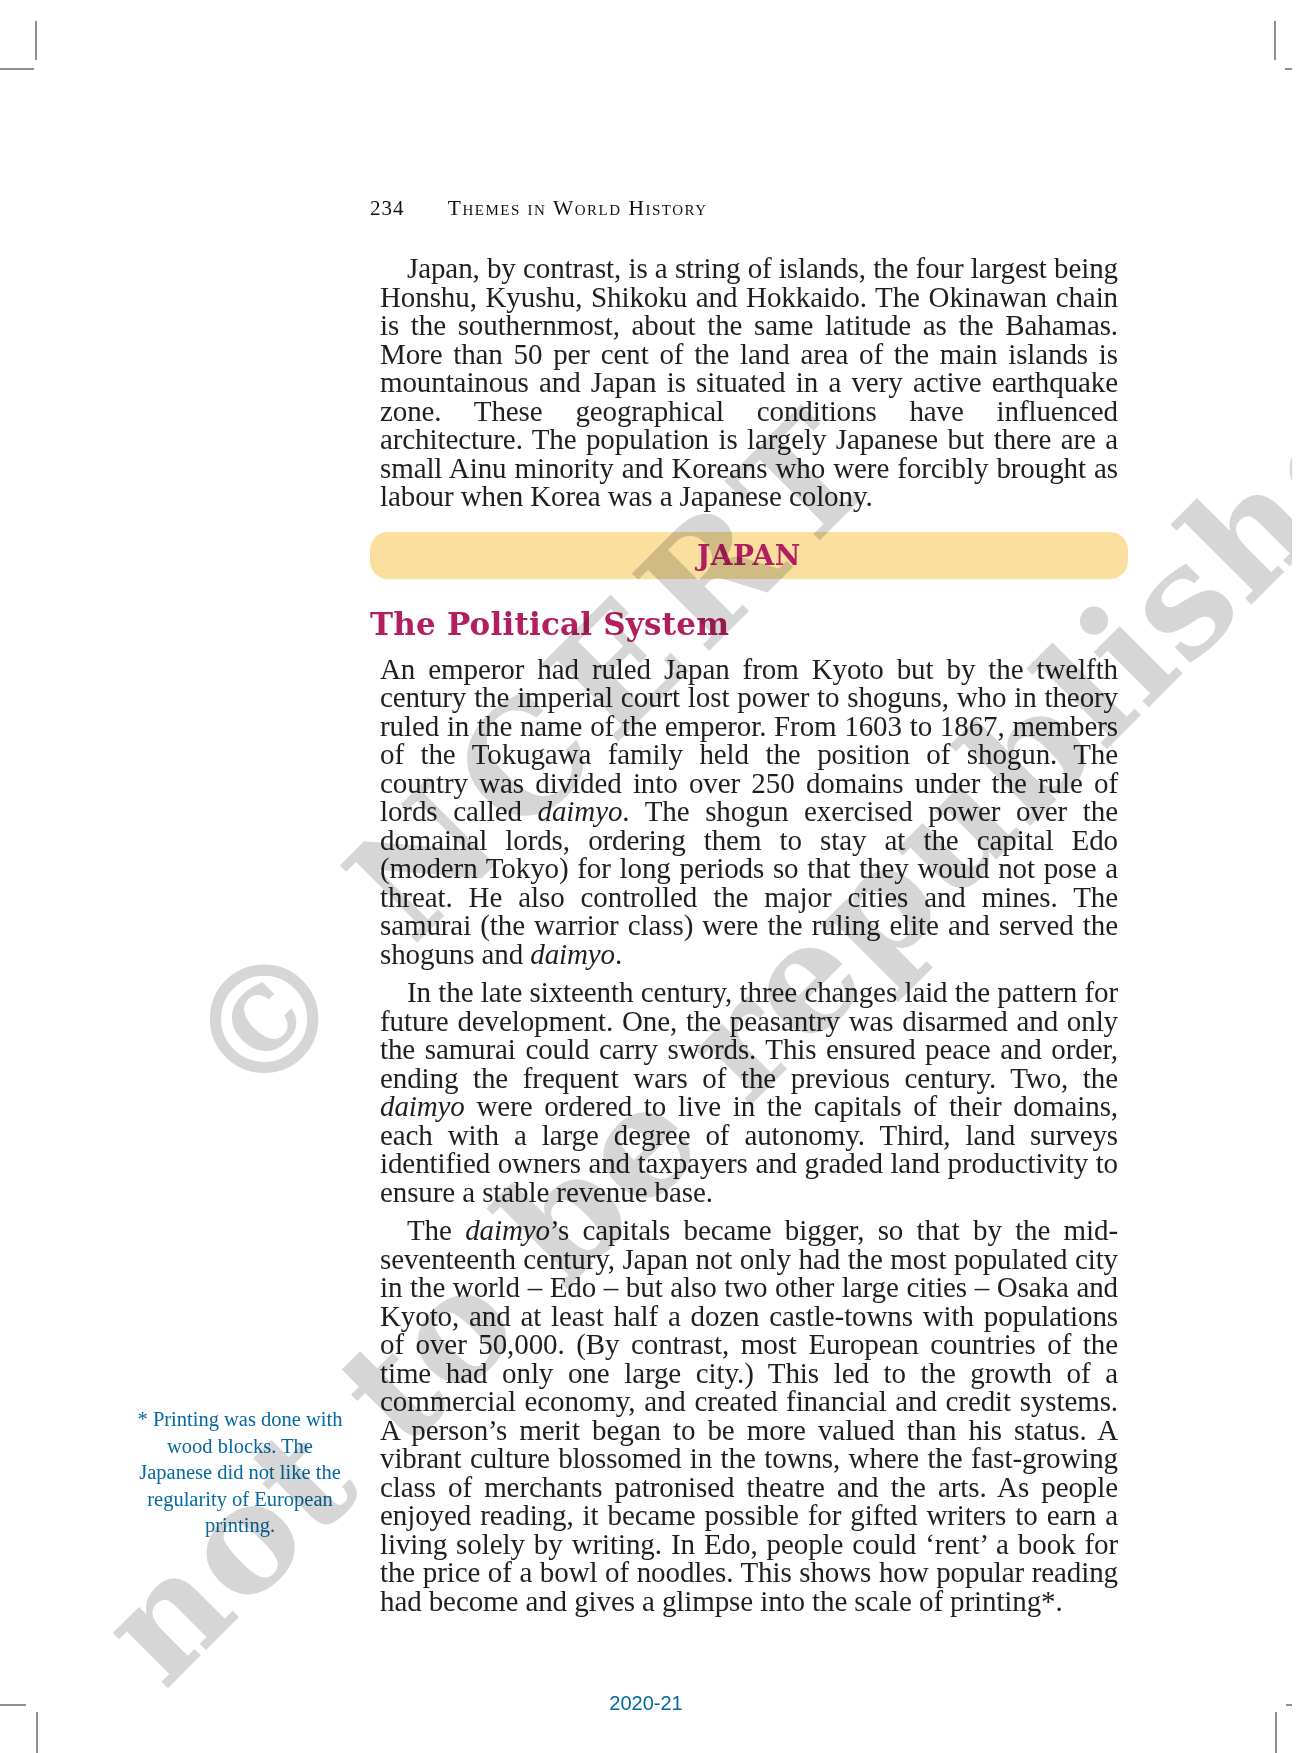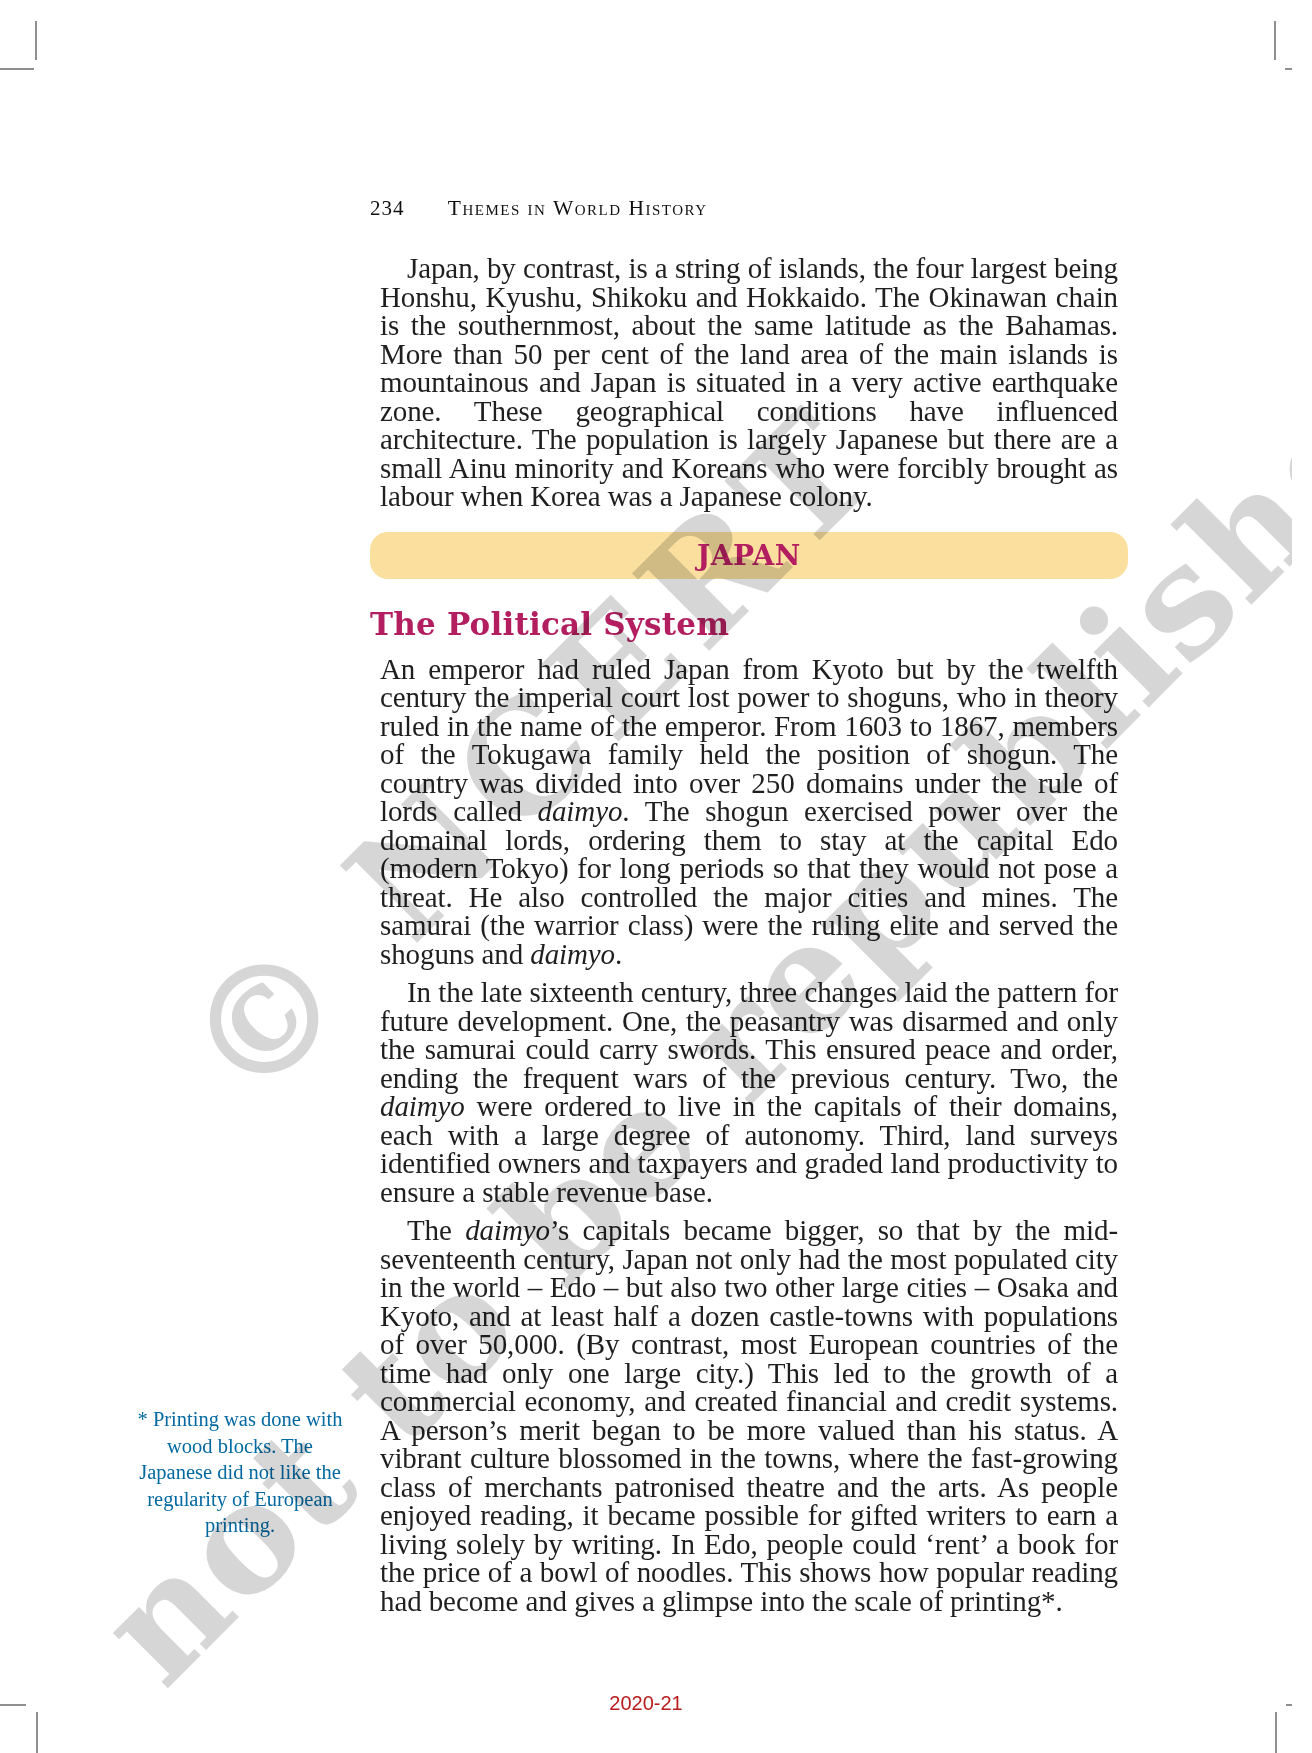--- a/index.html
+++ b/index.html
@@ -66,21 +66,21 @@
   }
 
   .margin-note {
     position: absolute; left: 132px; top: 1406px; width: 216px; z-index: 2;
     font-size: 20.5px; line-height: 26.5px; text-align: center; color: #0369a1;
   }
 
   .page-footer {
     position: absolute; left: 0; top: 1692px; width: 100%; z-index: 2;
     text-align: center; font-family: "Liberation Sans", sans-serif;
-    font-size: 20px; color: #b91c1c;
+    font-size: 20px; color: #0369a1;
   }
 </style>
 </head>
 <body>
 
 <div class="page">
 
   <div class="crop-mark cm-tl-v"></div>
   <div class="crop-mark cm-tl-h"></div>
   <div class="crop-mark cm-tr-v"></div>

